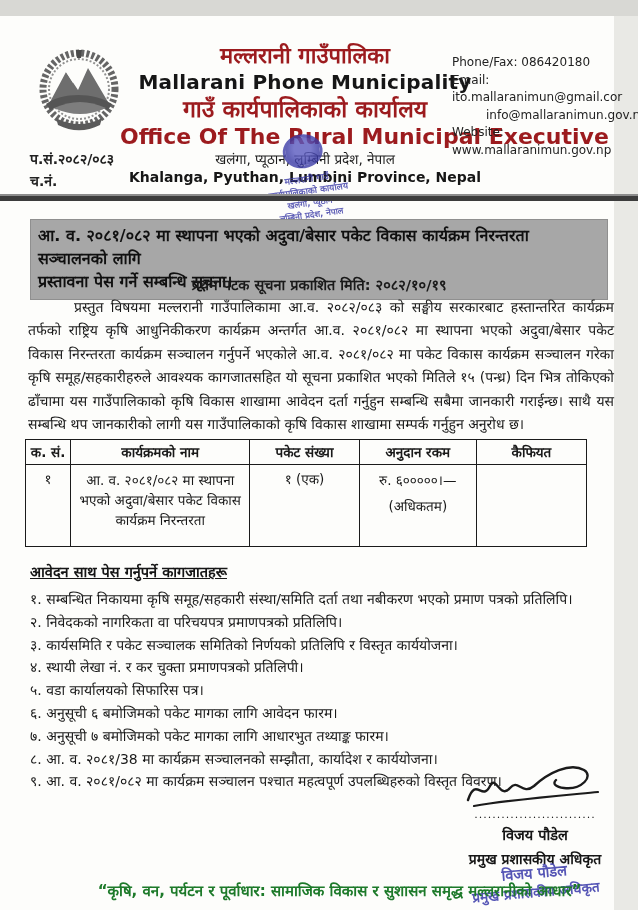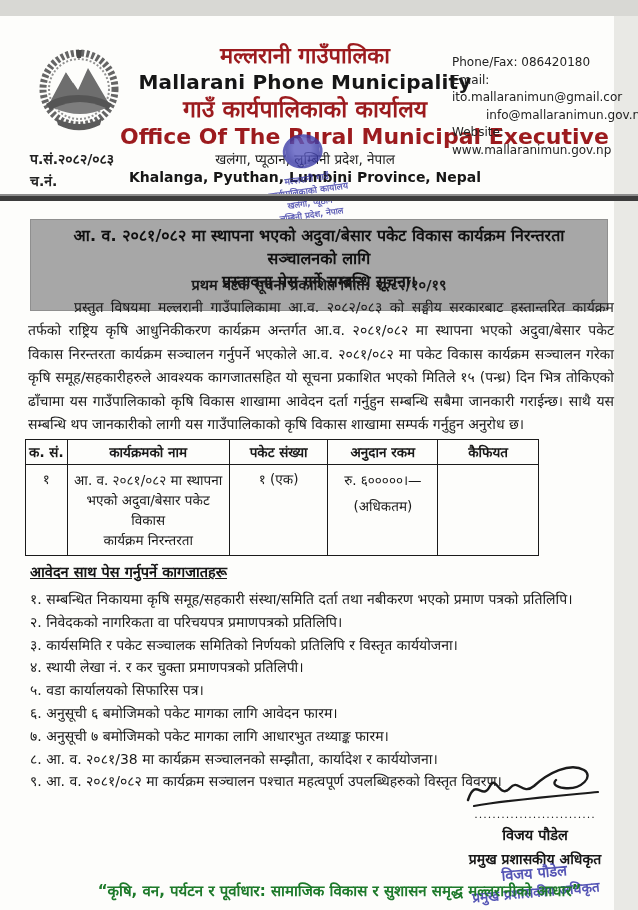--- a/index.html
+++ b/index.html
@@ -23,30 +23,30 @@
   .contact .indent { padding-left:34px; }
   .refs { position:absolute; left:30px; top:132px; font-size:14px; font-weight:bold; color:#222; line-height:22px; }
   
   .hstamp { position:absolute; left:262px; top:118px; width:90px; height:96px; transform:rotate(-8deg); opacity:.8; pointer-events:none; }
   .hstamp .globe { position:absolute; left:25px; top:0; width:40px; height:34px; border-radius:50%; border:3px solid #3d3da8; background:radial-gradient(circle at 50% 40%, #5a5ac0 0 35%, #3d3da8 65%, #2c2c90); }
   .hstamp .l { position:absolute; width:100%; text-align:center; color:#3d3da8; font-weight:bold; }
   
   .divider { position:absolute; left:0; top:178px; width:638px; height:7px;
     background:linear-gradient(180deg,#8c8c8c 0 2px,#3c3c3c 2px 100%); }
   
-  .banner { position:absolute; left:30px; top:203px; width:578px; padding:5px 8px 18px;
+  .banner { position:absolute; left:30px; top:203px; width:578px; padding:5px 8px 7px;
     background:#a7a7a7; color:#101010; font-weight:bold; font-size:16px; line-height:23px;
-    text-align:center; box-shadow:inset 0 0 0 1px #8f8f8f; }
+    box-shadow:inset 0 0 0 1px #8f8f8f; }
   .pubdate { position:absolute; left:0; top:258px; width:638px; text-align:center;
     font-size:14.5px; font-weight:bold; color:#1a1a1a; }
   
   .bodytext { position:absolute; left:28px; top:280px; width:586px; font-size:14px;
     line-height:23.4px; text-align:justify; text-indent:46px; color:#191919; }
   
-  table.prog { position:absolute; left:25px; top:423px; width:514px; border-collapse:collapse; }
+  table.prog { position:absolute; left:25px; top:423px; width:562px; border-collapse:collapse; }
   table.prog th, table.prog td { border:1.4px solid #1b1b1b; font-size:13.5px; color:#191919; }
   table.prog th { font-weight:bold; padding:3px 2px; }
   table.prog td { vertical-align:top; padding:5px 3px; text-align:center; }
   .cell-lines div { line-height:20px; }
   
   .docs { position:absolute; left:30px; top:545px; width:590px; }
   .docs-h { font-size:14.5px; font-weight:bold; text-decoration:underline; color:#161616; margin-bottom:7px; }
   .docs ol { list-style:none; }
   .docs li { font-size:14px; line-height:22.8px; color:#191919; }
   

